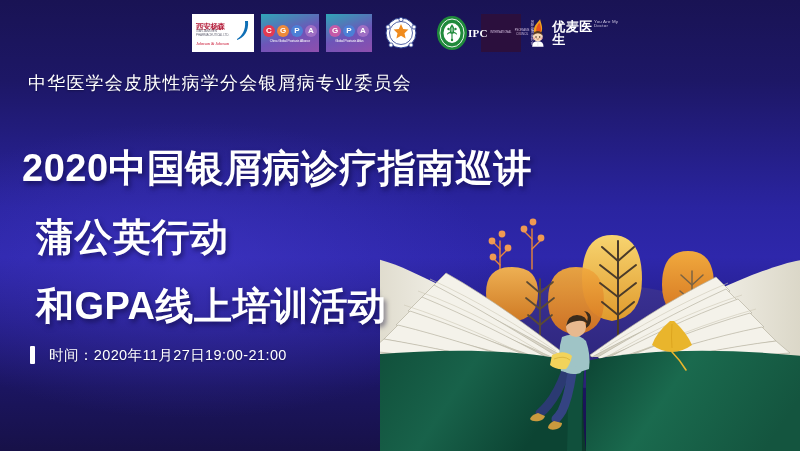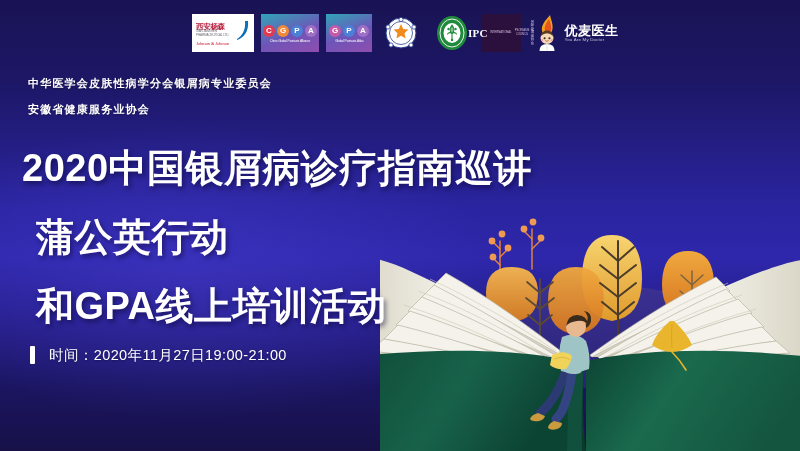--- a/index.html
+++ b/index.html
@@ -130,35 +130,34 @@
   }
   .ipc-main {
     color: #fff; font-weight: bold; font-size: 11px; line-height: 1;
     letter-spacing: 0.3px;
     font-family: "Liberation Serif", serif;
   }
   .ipc-sub { color: #d7c4e4; font-size: 3px; line-height:1.25; text-align:center; transform: scale(0.9); }
   .ipc-cn  { color: #e5d6ef; font-size: 3.4px; line-height:1; }
 
   .logo-ymys { width: 96px; gap: 3px; }
-  .ymys-text { display: flex; flex-direction: column; gap: 1px; }
+  .ymys-text { display: flex; flex-direction: row; gap: 1px; }
   .ymys-cn { color:#fff; font-size: 13px; font-weight: bold; letter-spacing: 0.5px; line-height: 1; }
   .ymys-en { color:#c9c2de; font-size: 4.4px; letter-spacing: 0.2px; line-height: 1; }
 
   
   .orgs {
     position: absolute;
     left: 28px;
     top: 70px;
     color: #ffffff;
-    font-size: 11px;
+    font-size: 18px;
     line-height: 26px;
     letter-spacing: 1.2px;
     text-shadow: 0 1px 2px rgba(0,0,0,0.35);
-    font-weight: bold;
   }
 
   
   .title {
     position: absolute;
     left: 22px;
     top: 146px;
     z-index: 5;
   }
   .title-line {
@@ -309,21 +308,20 @@
       <div class="ymys-text">
         <div class="ymys-cn">优麦医生</div>
         <div class="ymys-en">You Are My Doctor</div>
       </div>
     </div>
 
   </div>
 
   <div class="orgs">
     <div>中华医学会皮肤性病学分会银屑病专业委员会</div>
-    <div>安徽省健康服务业协会</div>
   </div>
 
   <div class="illus">
     <svg viewBox="0 0 420 330" preserveAspectRatio="none">
       <defs>
         <linearGradient id="pgL" x1="0" y1="0" x2="1" y2="0">
           <stop offset="0%" stop-color="#d8d4c4"></stop>
           <stop offset="50%" stop-color="#f4f2ea"></stop>
           <stop offset="100%" stop-color="#cfcabb"></stop>
         </linearGradient>

